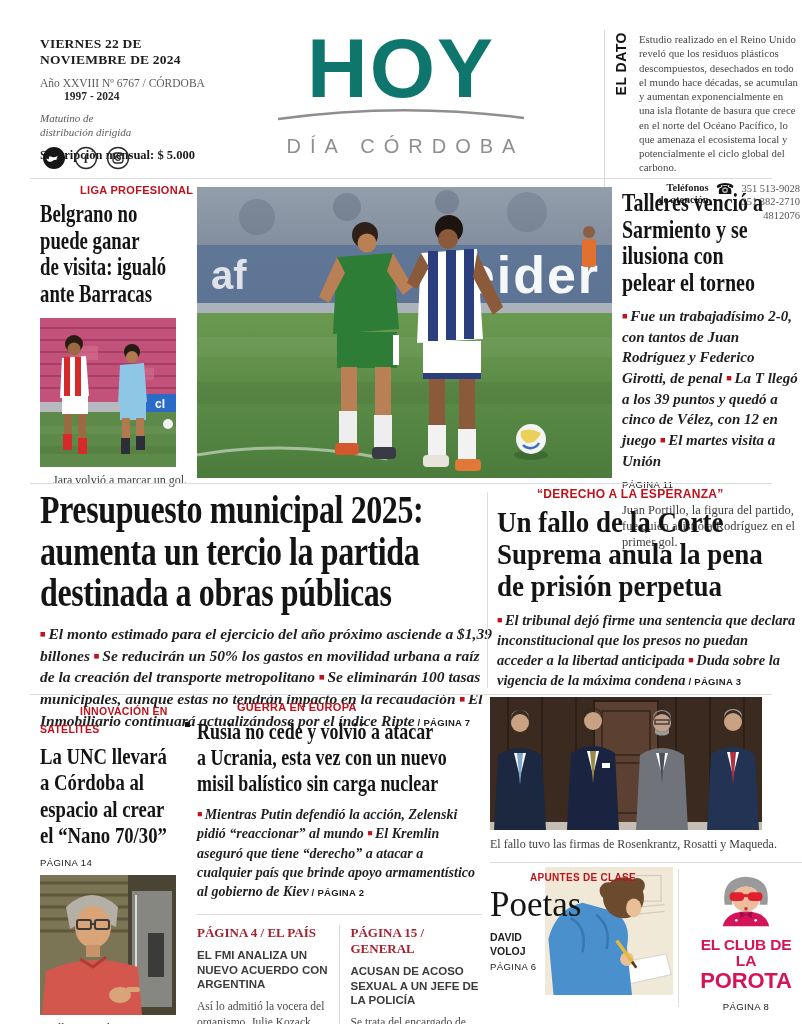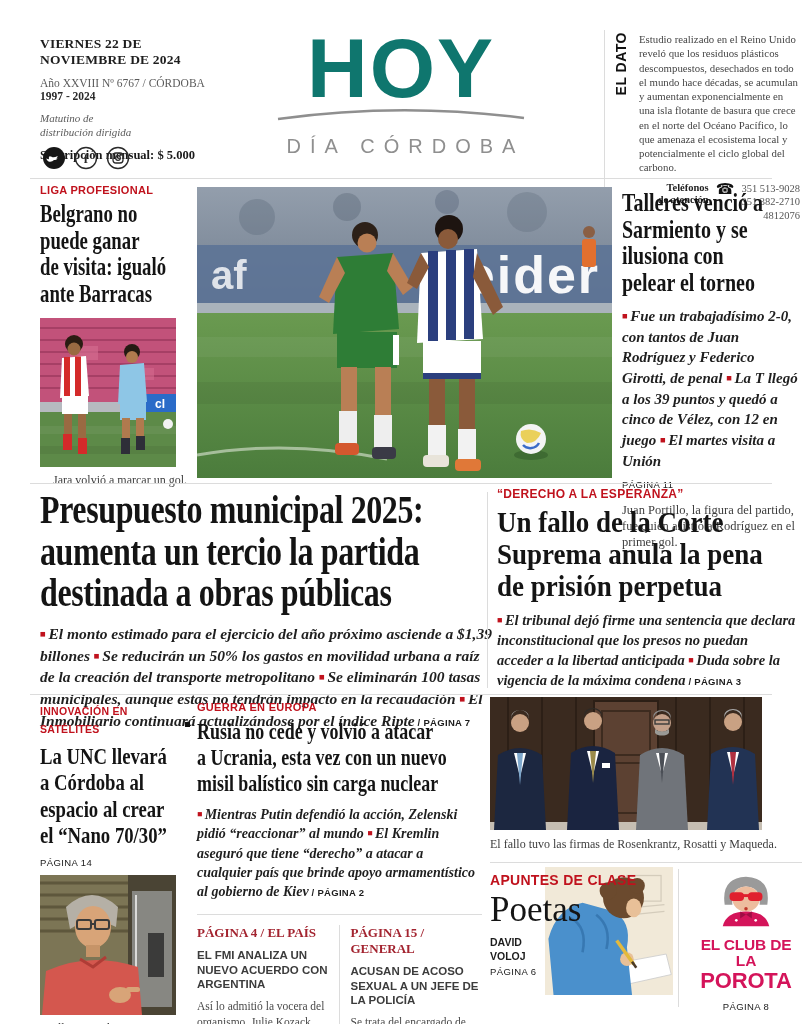--- a/index.html
+++ b/index.html
@@ -8,21 +8,21 @@
     background:#ffffff; overflow:hidden;
     font-family:"Liberation Serif", serif;
   }
   .abs { position:absolute; }
   .hr { position:absolute; border-top:1px solid #dcdcdc; }
   .vr { position:absolute; border-left:1px solid #dcdcdc; }
 
   
   .m-date { font-weight:bold; font-size:13.5px; line-height:1.18; color:#1e1e1e; white-space:pre-line; letter-spacing:0.2px; }
   .m-edition { margin-top:9px; font-size:11.5px; color:#5a5a5a; }
-  .m-years { font-weight:bold; font-size:11.5px; color:#2a2a2a; margin-top:1px; }
+  .m-years { font-weight:bold; font-size:11.5px; color:#2a2a2a; margin-top:1px;margin-left:24px; }
   .m-dist { margin-top:9px; font-style:italic; font-size:11px; color:#5a5a5a; line-height:1.3; white-space:pre-line; }
   .m-sub { margin-top:9px; font-weight:bold; font-size:12.5px; color:#1a1a1a; }
   .socials { display:flex; gap:8px; }
   .soc { width:24px; height:24px; }
 
   .logo-block { text-align:center; }
   .logo-hoy { font-family:"Liberation Sans",sans-serif; font-weight:bold; font-size:84px; line-height:0.82; color:#0f766e; letter-spacing:2px; }
   .logo-sub { margin-top:10px; font-family:"Liberation Sans",sans-serif; font-size:20px; color:#8f8f8f; letter-spacing:9px; padding-left:9px; }
   .logo-web { margin-top:9px; font-size:13px; font-weight:bold; color:#2a2a2a; }
   .logo-web .wb { color:#7a1113; }
@@ -30,21 +30,21 @@
   .eldato { border-left:1px solid #dcdcdc; padding:2px 0 0 34px; box-sizing:border-box; position:relative; }
   .eldato-label { position:absolute; left:8px; top:2px; writing-mode:vertical-rl; transform:rotate(180deg);
     font-family:"Liberation Sans",sans-serif; font-weight:bold; font-size:14px; color:#111; letter-spacing:0.5px; }
   .eldato-text { font-size:10.8px; color:#454545; line-height:1.32; }
   .phones { margin-top:7px; display:flex; justify-content:flex-end; align-items:flex-start; gap:7px; }
   .phones-label { font-weight:bold; font-size:10.5px; color:#222; text-align:right; line-height:1.2; white-space:pre-line; }
   .phone-glyph { font-size:15px; line-height:1; color:#111; }
   .phone-nums { font-size:10.5px; color:#555; text-align:right; line-height:1.3; }
 
   
-  .kicker { font-family:"Liberation Sans",sans-serif; font-weight:bold; font-size:11px; color:#c0121d; letter-spacing:0.3px; }
+  .kicker { font-family:"Liberation Sans",sans-serif; font-weight:bold; font-size:11px; color:#c0121d; letter-spacing:0.3px;margin-left:40px; }
   .headline { font-weight:bold; color:#141414; white-space:pre; transform-origin:left top; }
   .lead { font-weight:bold; font-style:italic; color:#1f1f1f; }
   .lead-bullet { color:#c0121d; font-style:normal; font-size:0.62em; vertical-align:0.18em; font-family:"Liberation Sans",sans-serif; }
   .lead-page { font-style:normal; font-family:"Liberation Sans",sans-serif; font-weight:bold; font-size:9.5px; color:#1c1c1c; letter-spacing:0.3px; }
   .pageref { font-family:"Liberation Sans",sans-serif; font-weight:normal; font-size:9.5px; color:#1a1a1a; letter-spacing:0.4px; }
   .caption { font-size:12px; color:#3d3d3d; line-height:1.3; }
   .sq-marker { display:inline-block; width:5px; height:5px; background:#111; vertical-align:2px; }
 
   .mini-page { font-weight:bold; font-size:13px; color:#a32430; }
   .mini-title { font-family:"Liberation Sans",sans-serif; font-weight:bold; font-size:11.5px; color:#3c3c3c; line-height:1.3; margin-top:7px; }
@@ -375,21 +375,21 @@
         <path d="M30,60 Q50,70 44,100 M60,56 Q78,70 72,96" stroke="#2f6ea6" stroke-width="3" fill="none" opacity="0.7"></path>
         <circle cx="92" cy="36" r="24" fill="#6b4a2e"></circle>
         <circle cx="74" cy="28" r="10" fill="#6b4a2e"></circle>
         <circle cx="108" cy="22" r="9" fill="#6b4a2e"></circle>
         <ellipse cx="104" cy="48" rx="9" ry="11" fill="#e8c098"></ellipse>
         <circle cx="96" cy="108" r="8" fill="#e8c098"></circle>
         <line x1="84" y1="86" x2="104" y2="114" stroke="#e3b93c" stroke-width="4"></line>
         <line x1="102" y1="111" x2="107" y2="118" stroke="#4a3a28" stroke-width="3"></line>
       </svg>
       <div class="abs" style="left:0; top:9px; width:186px;">
-        <div class="kicker" style="font-size:14px;">APUNTES DE CLASE</div>
+        <div class="kicker" style="font-size:10px;">APUNTES DE CLASE</div>
         <div class="poetas-title" style="margin-top:4px;">Poetas</div>
         <div class="poetas-author">DAVID
 VOLOJ</div>
         <div class="pageref" style="margin-top:3px;">PÁGINA 6</div>
       </div>
       <div class="vr" style="left:188px; top:6px; height:138px;"></div>
       <div class="abs" style="left:200px; right:0; top:8px; text-align:center;">
         <svg width="62" height="56" viewBox="0 0 64 56">
           <path d="M10,34 Q6,6 32,5 Q58,6 54,34 L46,34 Q48,16 32,15 Q16,16 18,34 Z" fill="#9a9a9a"></path>
           <ellipse cx="32" cy="28" rx="14" ry="13" fill="#edbd9e"></ellipse>

